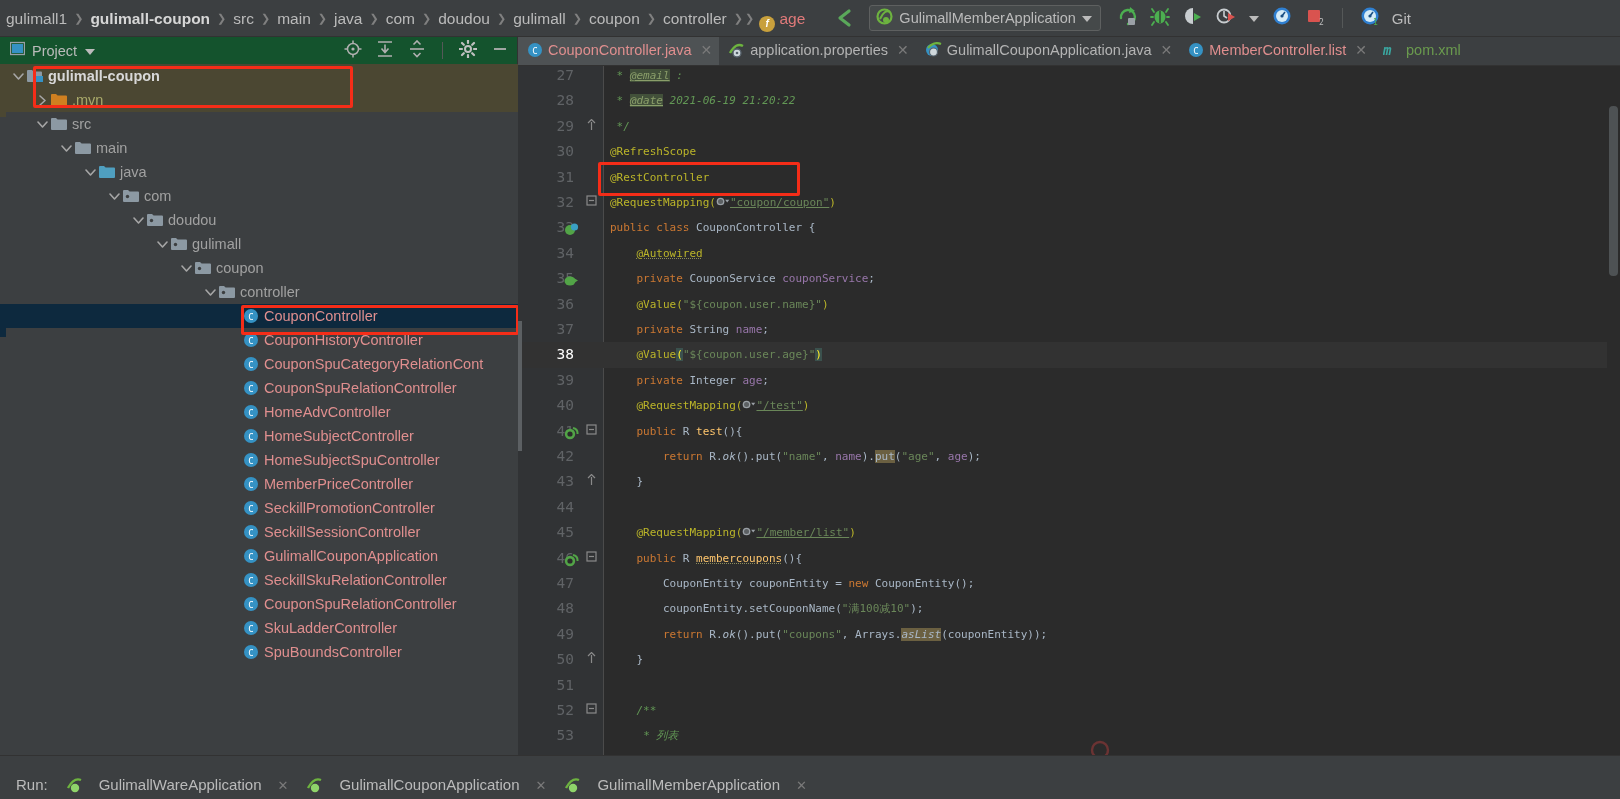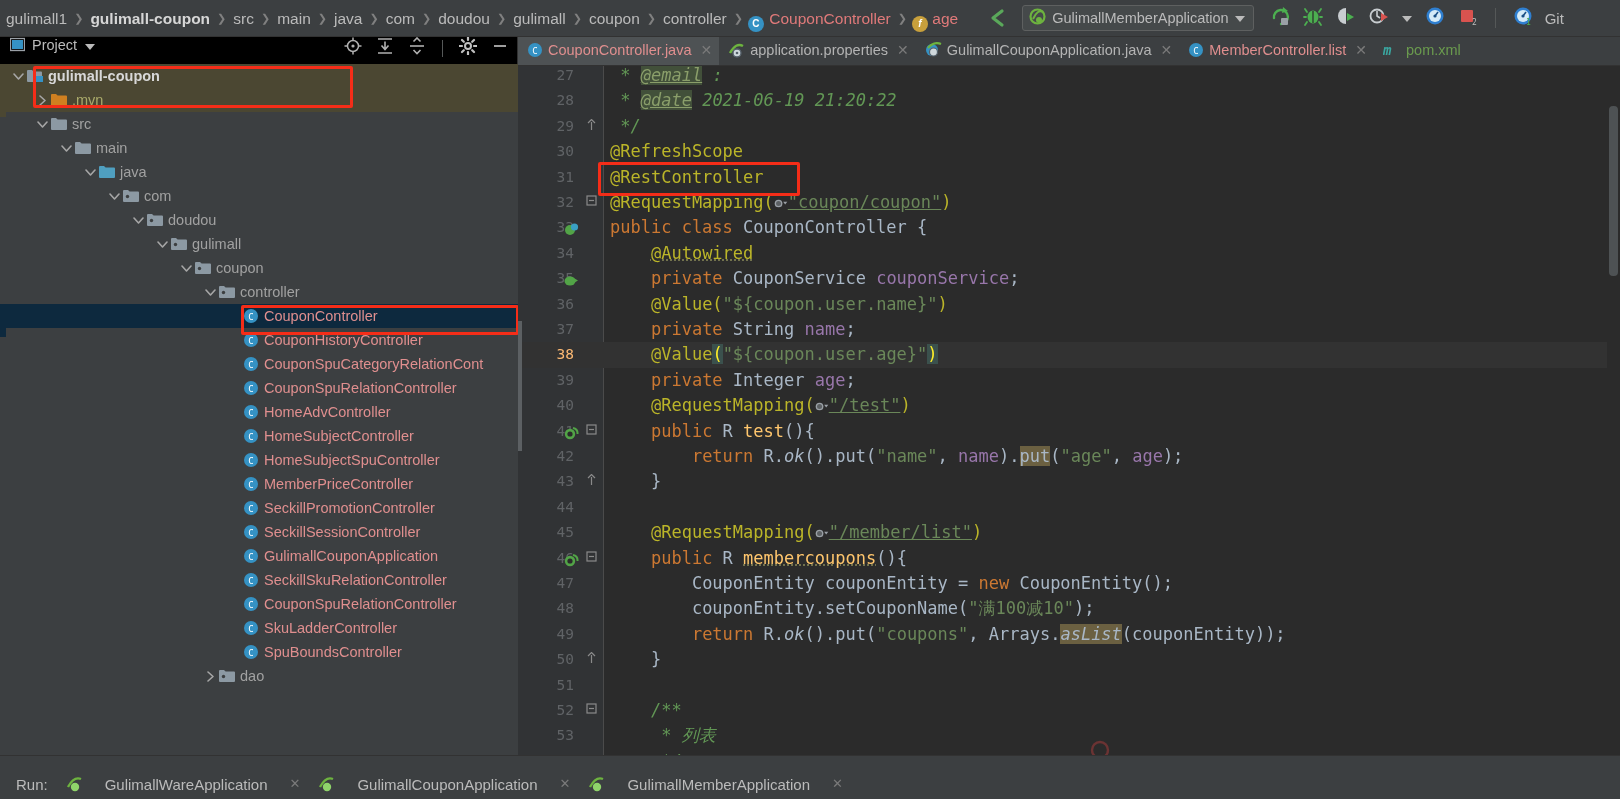--- a/index.html
+++ b/index.html
@@ -47,22 +47,22 @@
   .tb-icons { display: flex; align-items: center; gap: 13px; margin-left: 16px; }
   .tb-sep { width: 1px; height: 20px; background: #555858; margin: 0 4px; }
   .git-label { font-size: 15px; color: #bbbbbb; margin-left: 12px; }
 
   
   .project-panel {
     position: absolute; left: 0; top: 37px; width: 518px; height: 718px;
     background: #3c3f41; border-right: 1px solid #323232;
   }
   .project-header {
-    height: 27px; display: flex; align-items: flex-start;
-    padding: 0 8px 0 10px; background: #000000;
+    height: 27px; display: flex; align-items: center;
+    padding: 0 8px 0 10px; background: #14532d;
   }
   .project-title { font-size: 14.5px; color: #bbbbbb; margin-left: 7px; }
   .ph-spacer { flex: 1; }
   .ph-icons { display: flex; align-items: center; gap: 14px; }
   .ph-sep { width: 1px; height: 17px; background: #555858; margin: 0 2px; }
 
   .tree {
     position: absolute; left: 0; top: 27px; width: 518px; height: 691px;
     background: #3c3f41; overflow: hidden;
   }
@@ -112,25 +112,25 @@
   .code {
     position: absolute; left: 86px; top: 0; right: 0; height: 689px;
     font-family: "DejaVu Sans Mono", monospace; font-size: 15.5px;
     line-height: 25.4px; color: #a9b7c6; padding-left: 6px; white-space: pre;
   }
   .ln {
     position: absolute; right: 0; width: 70px; text-align: right;
     font-family: "DejaVu Sans Mono", monospace; font-size: 14.5px;
     color: #606366; line-height: 25.4px; padding-right: 8px;
   }
-  .ln.cur { color: #fdba74; }
+  .ln.cur { color: #ffffff; }
   .cline { position: absolute; left: 0; right: 0; height: 25.4px; }
   .cline.caret { background: #323232; }
   .codeline { position: absolute; left: 92px; right: 0; height: 25.4px;
-    font-family: "DejaVu Sans Mono", monospace; font-size: 17px;
+    font-family: "DejaVu Sans Mono", monospace; font-size: 11px;
     line-height: 25.4px; white-space: pre; color: #a9b7c6; }
 
   
   .kw { color: #cc7832; }
   .ann { color: #bbb529; }
   .str { color: #6a8759; }
   .cmt { color: #629755; font-style: italic; }
   .cmtTag { color: #8a9e6a; font-style: italic; text-decoration: underline; background:#42503a; }
   .fld2 { color: #9876aa; }
   .mth { color: #ffc66d; }
@@ -160,21 +160,21 @@
   .left-scroll-thumb { position: absolute; left: 0px; top: 255px; width: 4px; height: 130px;
                    background: #5c6063; }
 
   
   .runbar {
     position: absolute; left: 0; bottom: 0; width: 1620px; height: 44px;
     background: #3c3f41; border-top: 1px solid #323232;
     display: flex; align-items: flex-end; padding-bottom: 0;
   }
   .run-label { font-size: 15px; color: #bbbbbb; padding: 0 10px 6px 16px; }
-  .run-tab { display: flex; align-items: flex-start; gap: 22px; padding: 0 10px 6px 8px;
+  .run-tab { display: flex; align-items: flex-end; gap: 16px; padding: 0 10px 6px 8px;
              font-size: 15px; color: #bbbbbb; white-space: nowrap; }
   .run-tab .close { color: #7a7a7a; font-size: 13px; }
 
   .panel-divider-h {
     position: absolute; left: 0; top: 755px; width: 1620px; height: 1px; background: #323232;
   }
   .tree-hscroll {
     position: absolute; left: 8px; top: 770px; width: 500px; height: 8px;
     background: #585c5e; border-radius: 4px;
   }
@@ -201,21 +201,20 @@
         <span class="crumb">com</span>
         <span class="sep" style="font-size: 11px;">❯</span>
         <span class="crumb">doudou</span>
         <span class="sep" style="font-size: 11px;">❯</span>
         <span class="crumb">gulimall</span>
         <span class="sep" style="font-size: 11px;">❯</span>
         <span class="crumb">coupon</span>
         <span class="sep" style="font-size: 11px;">❯</span>
         <span class="crumb">controller</span>
         <span class="sep" style="font-size: 11px;">❯</span>
-        <span class="crumb cls"><span class="cls-icon">C</span> CouponController</span>
         <span class="sep" style="font-size: 11px;">❯</span>
         <span class="crumb fld"><span class="fld-icon">f</span> age</span>
       </div>
 
     <div class="back-arrow">
       <svg width="22" height="22" viewBox="0 0 22 22">
         <path d="M16 4 L7 11 L16 18" fill="none" stroke="#5aa85a" stroke-width="3.2" stroke-linecap="round" stroke-linejoin="round"></path>
       </svg>
     </div>
 
@@ -627,34 +626,20 @@
         </div>
         <div class="row">
           <span class="arrow" style="margin-left: 226px;"></span>
           <span class="ico">
             <svg width="16" height="16" viewBox="0 0 16 16">
               <circle cx="8" cy="8" r="7" fill="#3592c4"></circle>
               <text x="8" y="11.5" font-size="9" fill="#ffffff" text-anchor="middle" font-family="monospace">C</text>
             </svg>
           </span>
           <span class="lbl cls">SpuBoundsController</span>
-        </div>
-        <div class="row">
-          <span class="arrow" style="margin-left: 202px;">
-            <svg width="9" height="11" viewBox="0 0 9 11">
-              <path d="M2 1 L7 5.5 L2 10" fill="none" stroke="#a6a6a6" stroke-width="1.6" stroke-linecap="round" stroke-linejoin="round"></path>
-            </svg>
-          </span>
-          <span class="ico">
-            <svg width="16" height="14" viewBox="0 0 16 14">
-              <path d="M0 2 a1 1 0 0 1 1-1 h4 l1.6 1.6 H15 a1 1 0 0 1 1 1 V12 a1 1 0 0 1 -1 1 H1 a1 1 0 0 1 -1 -1 Z" fill="#8c99a3"></path>
-              <circle cx="4.5" cy="7.5" r="1.7" fill="#3c3f41"></circle>
-            </svg>
-          </span>
-          <span class="lbl dim">dao</span>
         </div>
       </div>
 
     <div class="redbox" style="left:33px; top:29px; width:320px; height:42px;"></div>
     <div class="redbox" style="left:241px; top:268px; width:278px; height:30px;"></div>
   </div>
   <div class="left-blue"></div>
   <div class="left-tan"></div>
 
   <div class="editor-area">

